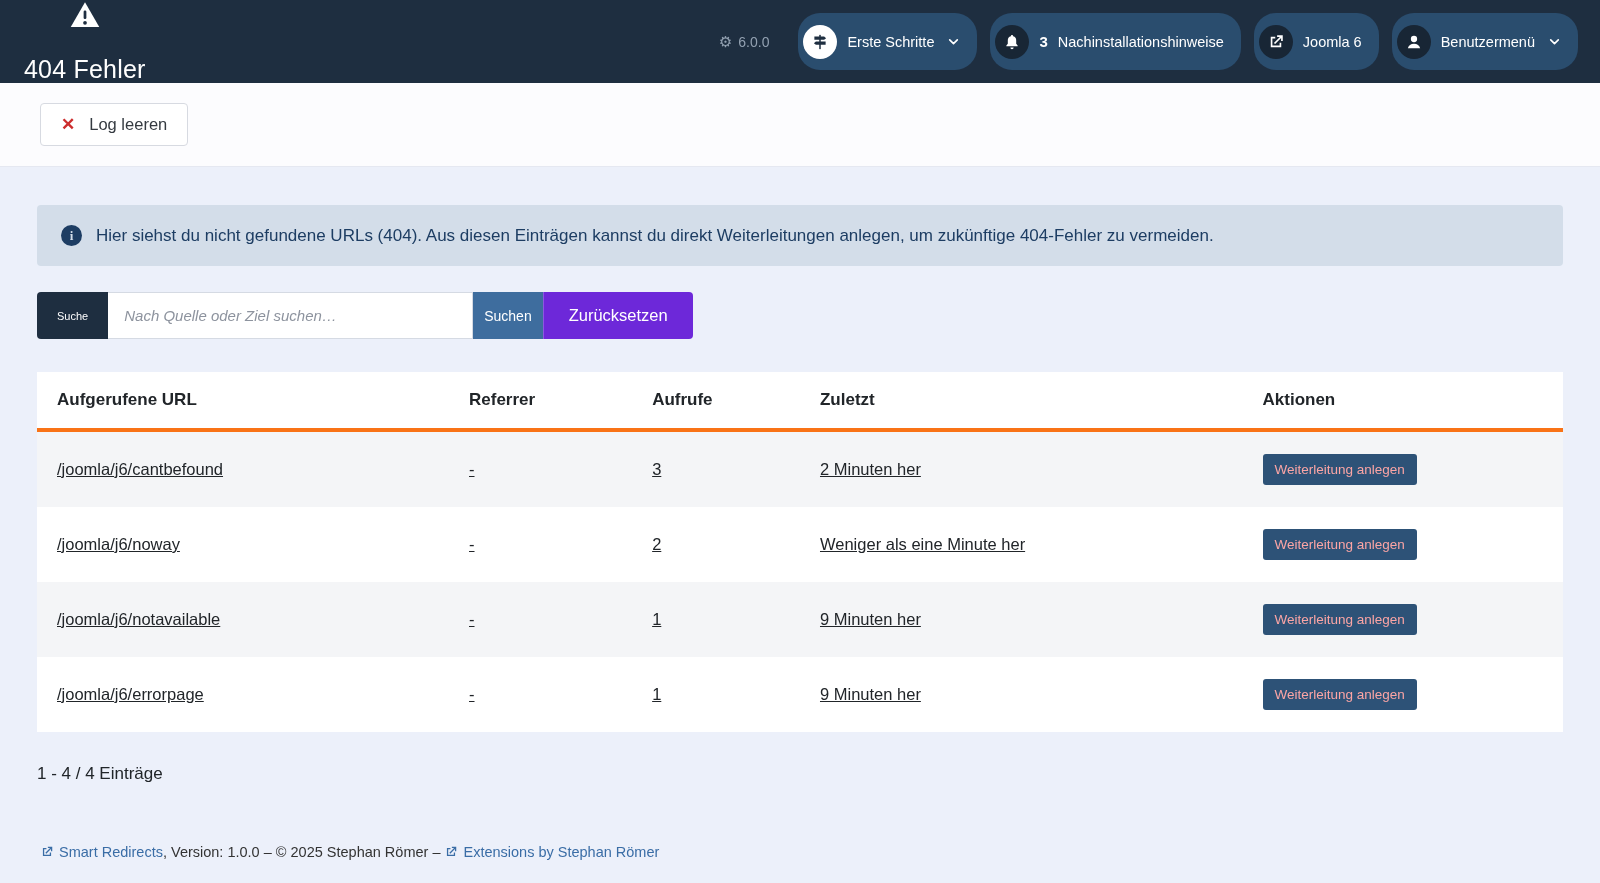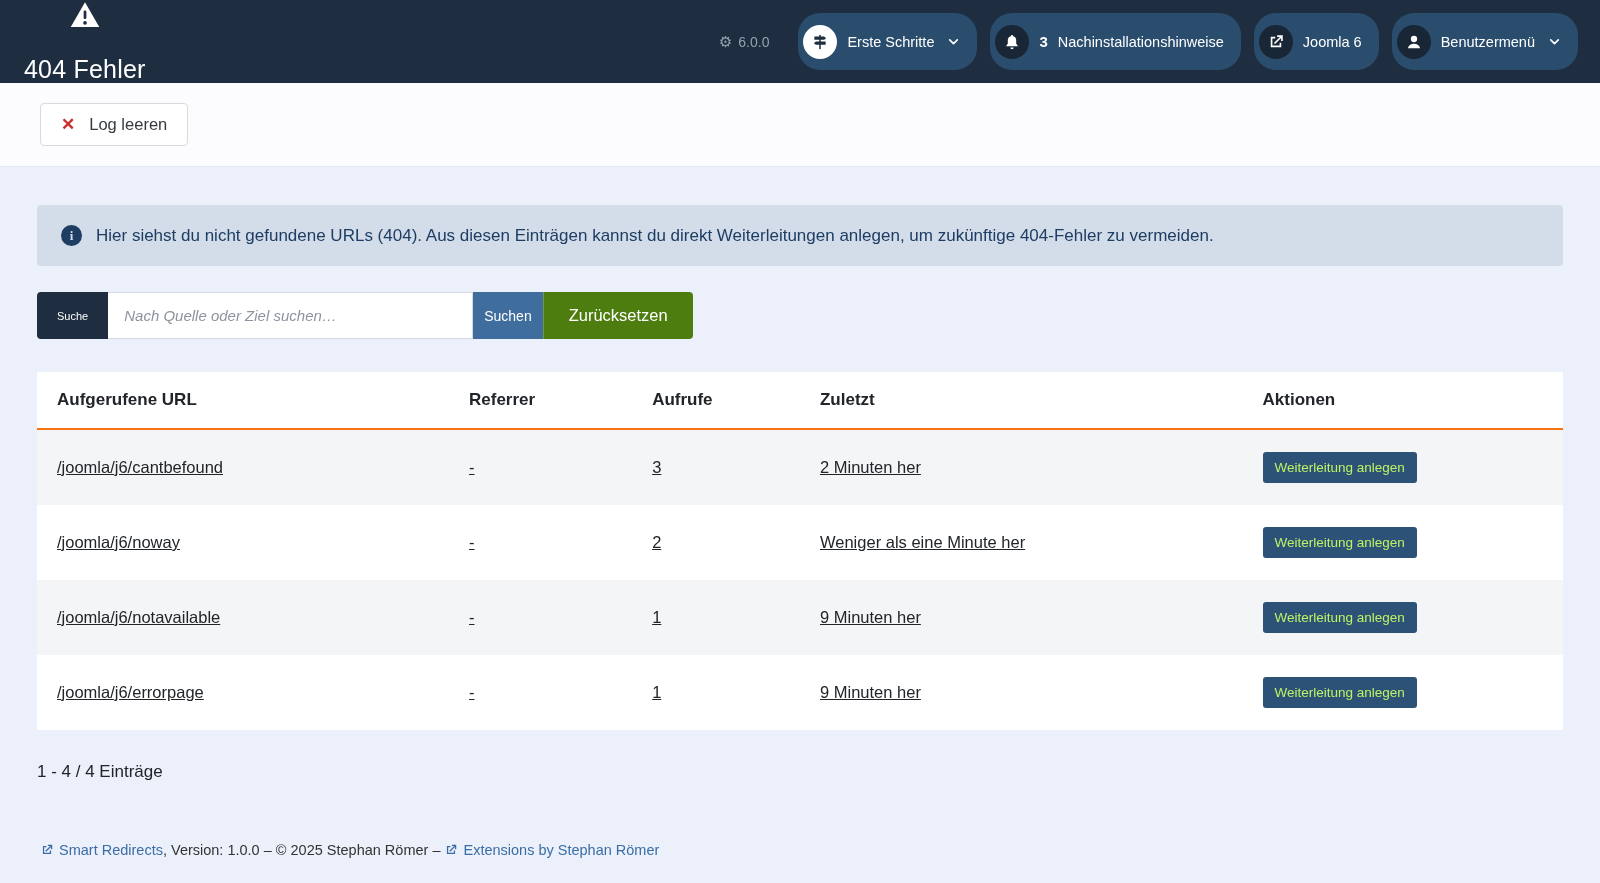--- a/index.html
+++ b/index.html
@@ -69,37 +69,37 @@
   .search-input {
     width:365px; border:1px solid #d5dae3; border-left:none; padding:5px 16px;
     font-size:15px; color:#444; outline:none; background:#ffffff; font-family:inherit;
   }
   .search-input::placeholder { color:#8d939e; font-style:italic; }
   .btn-search {
     background:#3e6d9e; color:#ffffff; border:none; padding:0 11px;
     font-size:14px; cursor:pointer;
   }
   .btn-reset {
-    background:#4d7c0f; color:#ffffff; border:none; border-left:1px solid rgba(255,255,255,.22);
+    background:#6d28d9; color:#ffffff; border:none; border-left:1px solid rgba(255,255,255,.22);
     padding:10px 25px; font-size:16.5px; cursor:pointer; border-radius:0 4px 4px 0;
   }
 
   
   .data-table { width:100%; border-collapse:collapse; margin-top:33px; background:#ffffff; }
   .data-table th {
     text-align:left; font-size:17px; font-weight:700; color:#212529;
-    padding:18px 20px; background:#ffffff; border-bottom:2px solid #f97316;
+    padding:18px 20px; background:#ffffff; border-bottom:4px solid #f97316;
   }
   .data-table td { font-size:16.5px; color:#212529; padding:22px 20px;text-decoration:underline; }
   .data-table tbody tr:nth-child(odd) { background:#f4f5f7; }
   .data-table tbody tr:nth-child(even) { background:#ffffff; }
   .col-url { width:27%; } .col-referrer { width:12%; } .col-hits { width:11%; }
   .col-last { width:29%; } .col-actions { width:21%; }
   .action-btn {
-    background:#2d5277; color:#bef264; border:none; border-radius:3px;
+    background:#2d5277; color:#fca5a5; border:none; border-radius:3px;
     padding:8px 12px; font-size:13.5px; cursor:pointer;
   }
 
   .pagination { text-align:left; margin-top:32px; font-size:17px; color:#212529; }
 
   
   .page-footer {
     margin-top:60px; padding:0 40px; font-size:14.5px; color:#333333;
     display:flex; align-items:center;
   }

